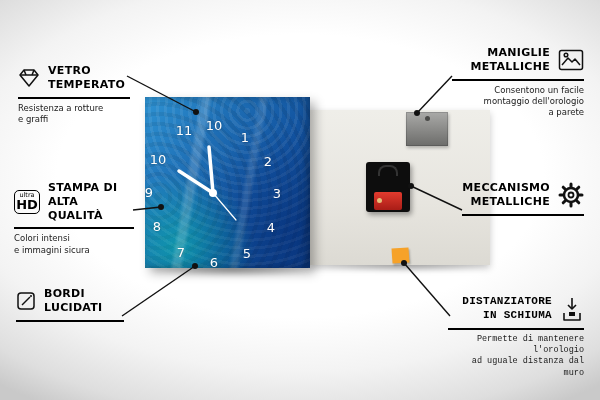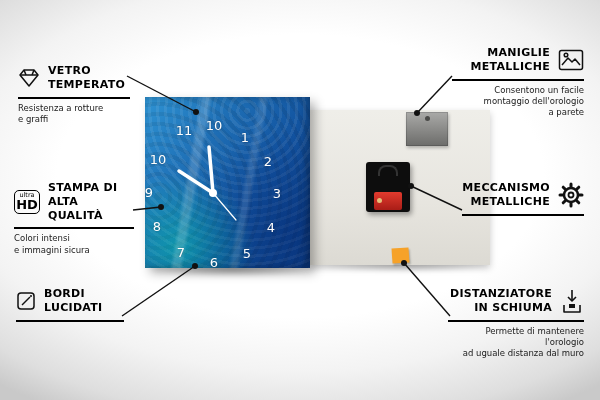--- a/index.html
+++ b/index.html
@@ -58,21 +58,21 @@
   .title{font-weight:bold;font-size:11px;line-height:1.25;letter-spacing:0.3px;color:#000;white-space:pre-line;}
   .right .title{text-align:right;}
   .rule{height:2px;background:#000;margin:5px 0 4px;}
   .subtitle{font-size:8.5px;line-height:1.35;color:#1a1a1a;white-space:pre-line;}
   .right .subtitle{text-align:right;}
   #co-vetro{left:18px;top:46px;width:112px;margin-top:18px;}
   #co-stampa{left:14px;top:181px;width:120px;}
   #co-bordi{left:16px;top:287px;width:108px;}
   #co-maniglie{left:452px;top:46px;width:132px;}
   #co-meccanismo{left:462px;top:181px;width:122px;}
-  #co-distanziatore{left:448px;top:287px;width:136px;}
+  #co-distanziatore{left:448px;top:295px;width:136px;font-family:Liberation Mono, monospace;}
   .icon{display:inline-flex;flex:0 0 auto;}
   .uhd{width:26px;height:24px;border:1.6px solid #000;border-radius:5px;display:flex;flex-direction:column;
     align-items:center;justify-content:center;line-height:1;box-sizing:border-box;}
   .uhd .u{font-size:6.5px;}
   .uhd .h{font-size:13px;font-weight:bold;}
 </style>
 </head>
 <body>
 
 <div class="stage">

